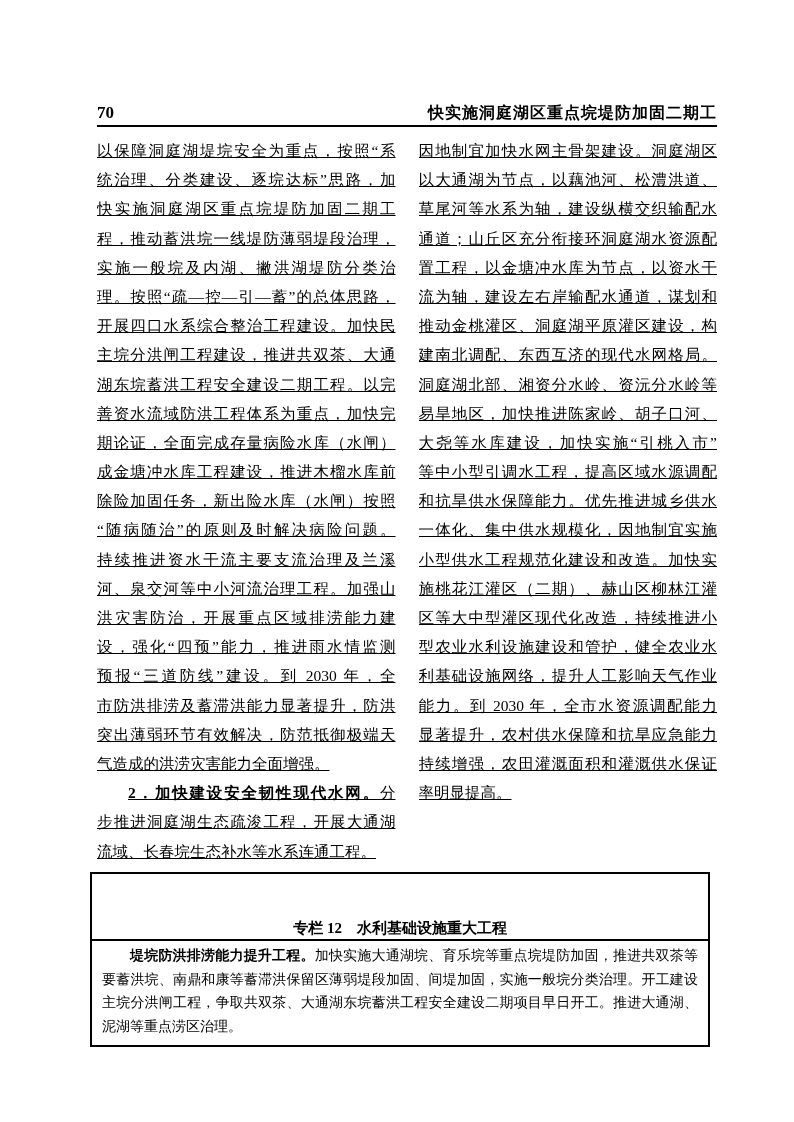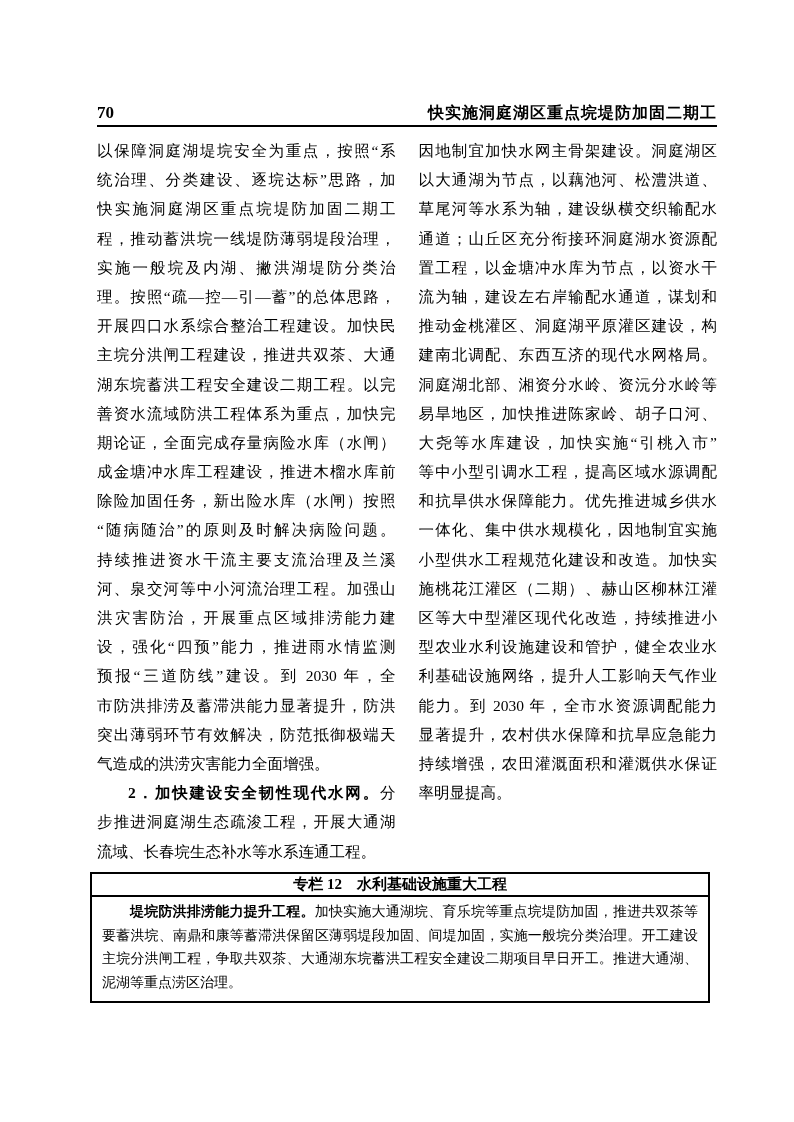--- a/index.html
+++ b/index.html
@@ -26,20 +26,21 @@
   }
   .page-number { font-size: 17px; line-height: 18px; }
   .publication-title { font-size: 16px; line-height: 18px; letter-spacing: 1px; }
   .columns {
     position: absolute;
     left: 97px;
     top: 136px;
     width: 620px;
     display: flex;
     gap: 23px;
+    text-decoration: underline;
   }
   .column { width: 303px; }
   .line {
     font-size: 15.5px;
     height: 29.2px;
     line-height: 29.2px;
     text-align: justify;
     text-align-last: justify;
     text-justify: inter-character;
     overflow: hidden;
@@ -55,20 +56,21 @@
     box-sizing: border-box;
     border: 2px solid #000;
   }
   .box-title {
     font-size: 15px;
     font-weight: bold;
     text-align: center;
     line-height: 21px;
     padding: 0;
     border-bottom: 2px solid #000;
+    margin-top: 44px;
   }
   .box-body { padding: 3px 10px 6px 10px; }
   .box-body .line {
     font-size: 14px;
     height: 23.7px;
     line-height: 23.7px;
   }
 </style>
 </head>
 <body>

